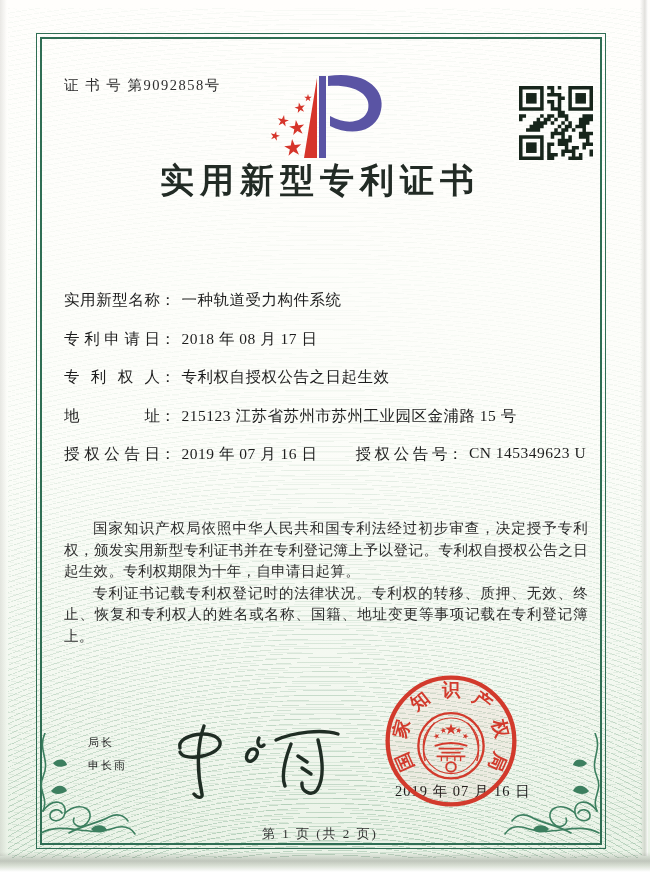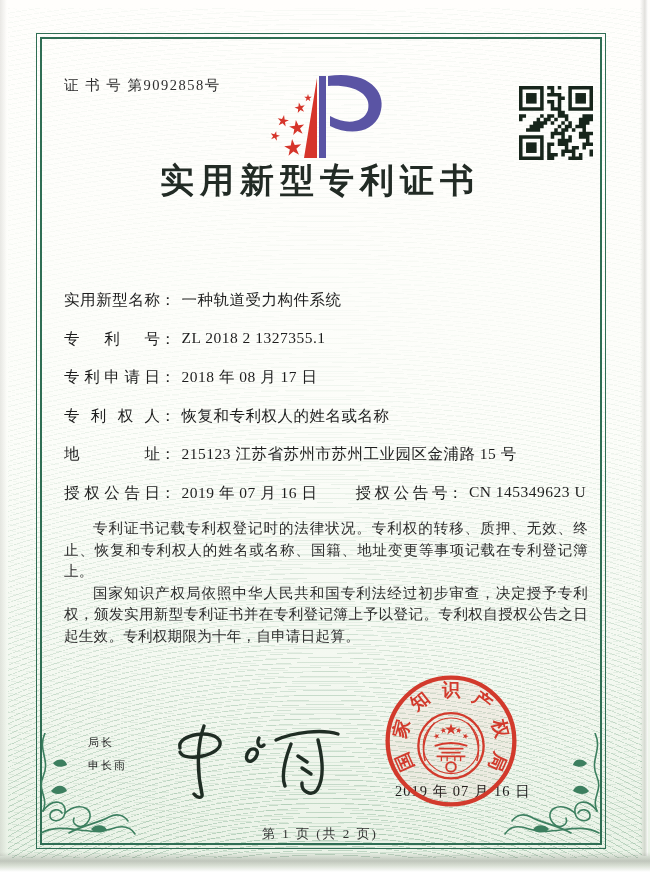--- a/index.html
+++ b/index.html
@@ -102,39 +102,36 @@
       </g>
   </svg>
 
   <div class="title">实用新型专利证书</div>
 
   <div class="fields">
     <div class="frow">
       <span class="flabel">实用新型名称</span><span class="fcolon">：</span><span class="fvalue">一种轨道受力构件系统</span>
     </div>
     <div class="frow">
-      <span class="flabel">专利号</span><span class="fcolon">：</span><span class="fvalue">ZL 2018 2 1327355.1</span>
-    </div>
-    <div class="frow">
       <span class="flabel">专利申请日</span><span class="fcolon">：</span><span class="fvalue">2018 年 08 月 17 日</span>
     </div>
     <div class="frow">
-      <span class="flabel">专利权人</span><span class="fcolon">：</span><span class="fvalue">恢复和专利权人的姓名或名称</span>
+      <span class="flabel">专利权人</span><span class="fcolon">：</span><span class="fvalue">专利权自授权公告之日起生效</span>
     </div>
     <div class="frow">
       <span class="flabel">地址</span><span class="fcolon">：</span><span class="fvalue">215123 江苏省苏州市苏州工业园区金浦路 15 号</span>
     </div>
     <div class="frow">
       <span class="flabel">授权公告日</span><span class="fcolon">：</span><span class="fvalue">2019 年 07 月 16 日</span><span class="fpair2"><span class="flabel">授权公告号</span><span class="fcolon">：</span><span class="fvalue">CN 145349623 U</span></span>
     </div>
   </div>
 
   <div class="paras">
+    <p>国家知识产权局依照中华人民共和国专利法经过初步审查，决定授予专利权，颁发实用新型专利证书并在专利登记簿上予以登记。专利权自授权公告之日起生效。专利权期限为十年，自申请日起算。</p>
     <p>专利证书记载专利权登记时的法律状况。专利权的转移、质押、无效、终止、恢复和专利权人的姓名或名称、国籍、地址变更等事项记载在专利登记簿上。</p>
-    <p>国家知识产权局依照中华人民共和国专利法经过初步审查，决定授予专利权，颁发实用新型专利证书并在专利登记簿上予以登记。专利权自授权公告之日起生效。专利权期限为十年，自申请日起算。</p>
   </div>
 
   <div class="director">
     <div>局长</div>
     <div>申长雨</div>
   </div>
 
   <svg class="signature" viewBox="0 0 210 100">
     <g fill="none" stroke="#1f2d24" stroke-width="3.4" stroke-linecap="round" stroke-linejoin="round">
       <path d="M52,20 C46,36 44,62 50,88 C51,92 46,93 42,88"></path>

